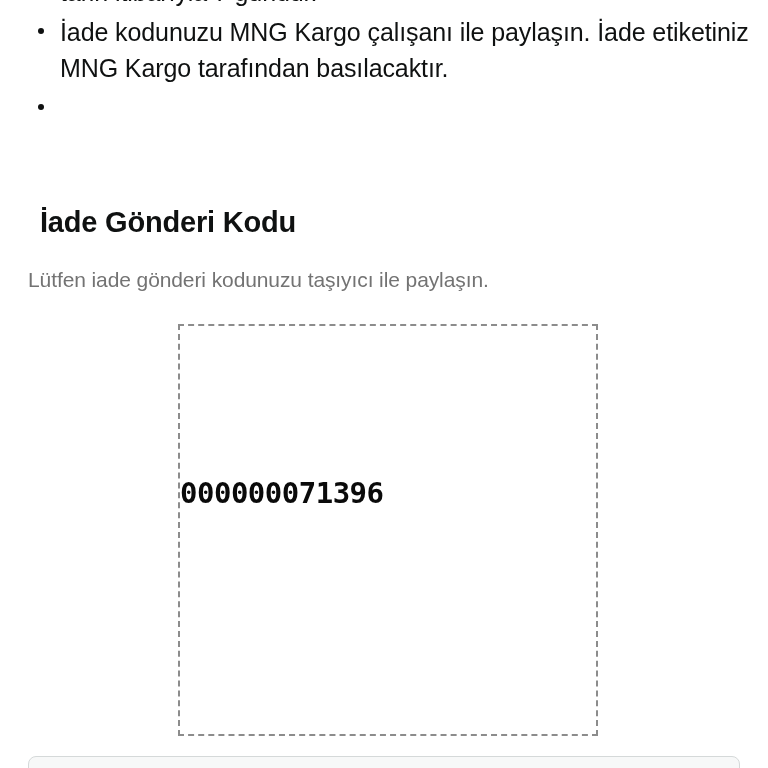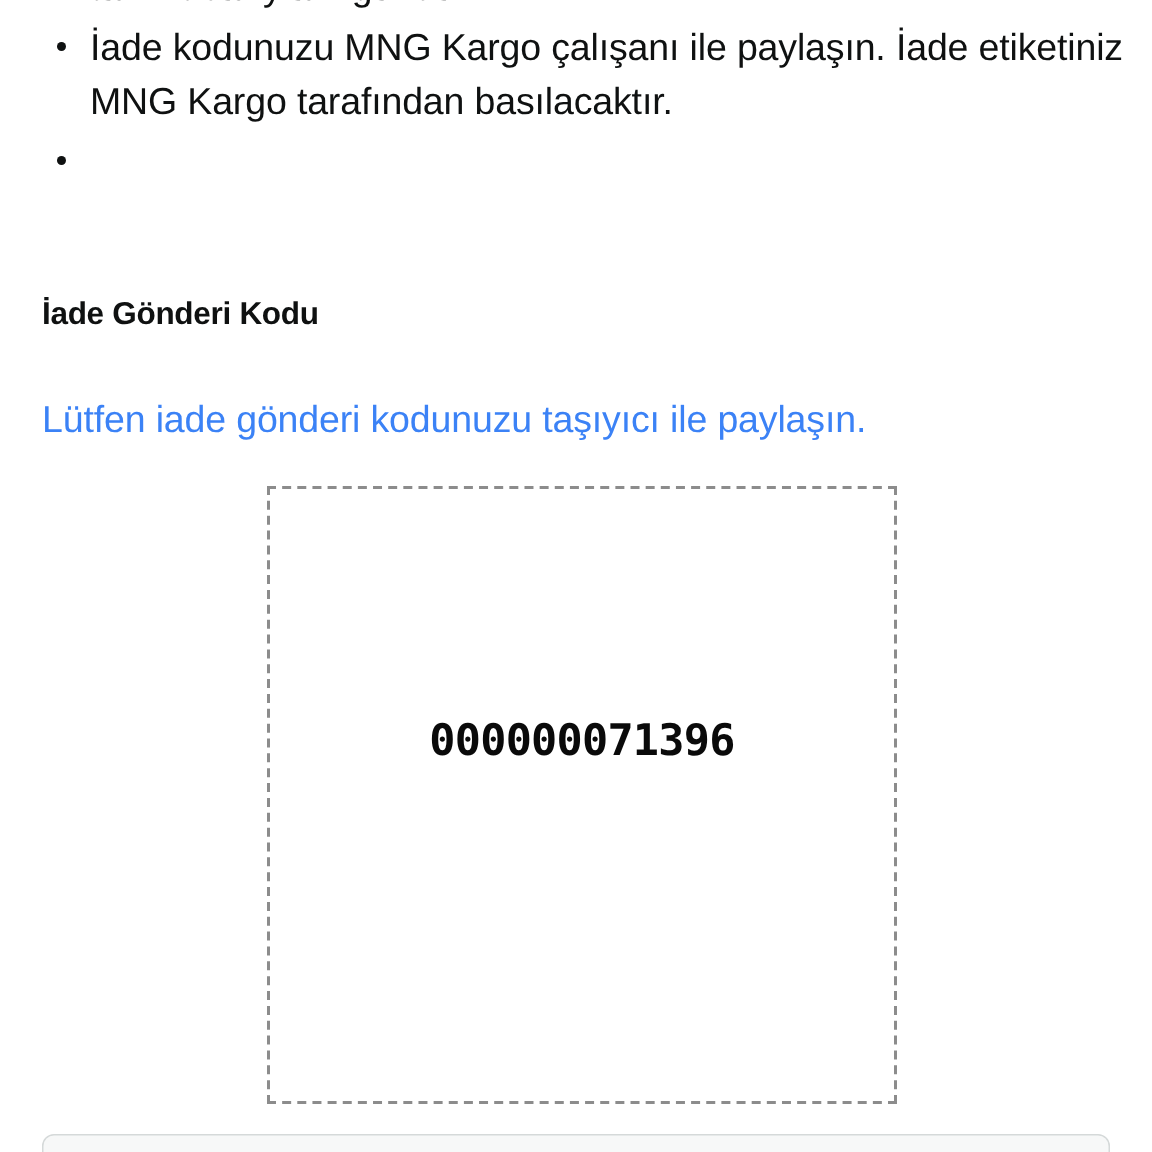--- a/index.html
+++ b/index.html
@@ -57,36 +57,36 @@
     height: 6px;
     border-radius: 50%;
     background: #0f1111;
   }
   .bullet-item.no-dot {
     padding-left: 60px;
   }
 
   
   .section-heading {
-    margin: 0;
+    margin: 12px;
     padding: 0 28px 0 28px;
-    font-size: 21px;
+    font-size: 29px;
     line-height: 34px;
     font-weight: 700;
     color: #0f1111;
     letter-spacing: -0.2px;
   }
 
   
   .section-paragraph {
     margin: 0;
     padding: 0 28px 0 28px;
-    font-size: 25px;
+    font-size: 21px;
     line-height: 34px;
-    color: #3b82f6;
+    color: #737373;
     letter-spacing: -0.1px;
   }
 
   
   .code-box-wrap {
     position: absolute;
     left: 178px;
     top: 324px;
     width: 420px;
     height: 412px;
@@ -97,21 +97,20 @@
     height: 100%;
     border: 2px dashed #8c8c8c;
     background: #ffffff;
     position: relative;
   }
   .code-value {
     position: absolute;
     left: 0;
     right: 0;
     top: 150px;
-    text-align: center;
     font-family: "DejaVu Sans Mono", "Liberation Mono", monospace;
     font-size: 29px;
     font-weight: 700;
     letter-spacing: -0.5px;
     color: #0a0a0a;
     white-space: nowrap;
   }
 
   
   .bottom-panel {

